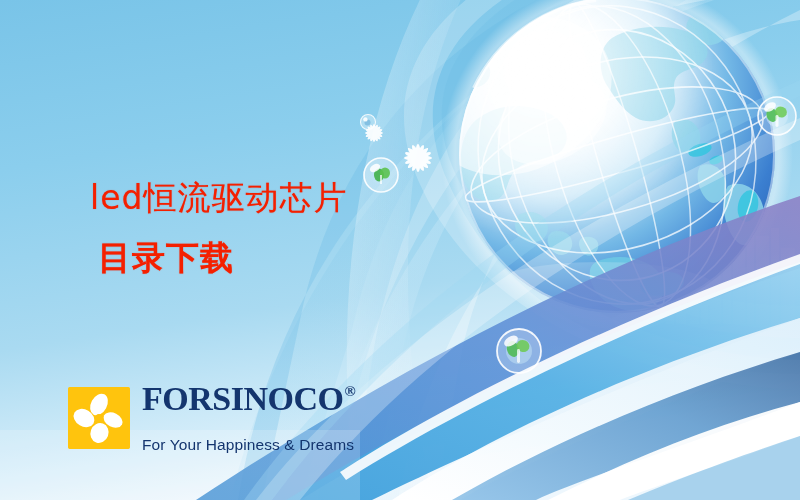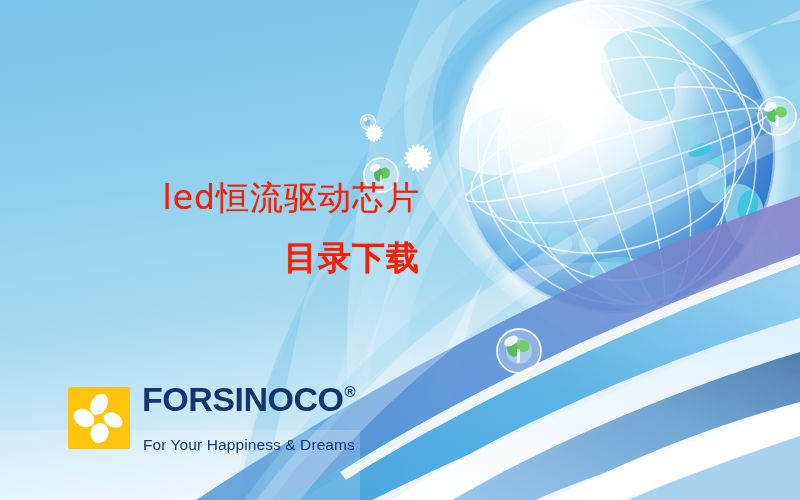--- a/index.html
+++ b/index.html
@@ -7,21 +7,20 @@
     width:800px; height:500px;
     font-family:"Liberation Sans", sans-serif;
     overflow:hidden;
     background:#8fd0ee;
   }
   #stage {
     position:relative;
     width:800px; height:500px;
     overflow:hidden;
     background:linear-gradient(170deg,#7fc7e8 0%,#8ccfee 30%,#a6d9f1 62%,#cfeaf8 85%,#e9f5fc 100%);
-    text-align:right;
   }
   .layer { position:absolute; inset:0; }
   svg.layer { display:block; }
 
   
   #headline {
     position:absolute;
     left:90px; top:168px;
     width:330px;
     z-index:40;
@@ -54,21 +53,21 @@
     position:relative;
   }
   #logo-text {
     margin-left:12px;
     display:flex;
     flex-direction:column;
     justify-content:center;
   }
   #brand-name {
     color:#14356e;
-    font-family:Liberation Sans, sans-serif;
+    font-family:Liberation Serif, serif;
     font-weight:bold;
     font-size:34px;
     line-height:34px;
     letter-spacing:-0.5px;
     white-space:nowrap;
     display:flex;
     align-items:flex-start;
   }
   #brand-reg {
     font-size:15px;

